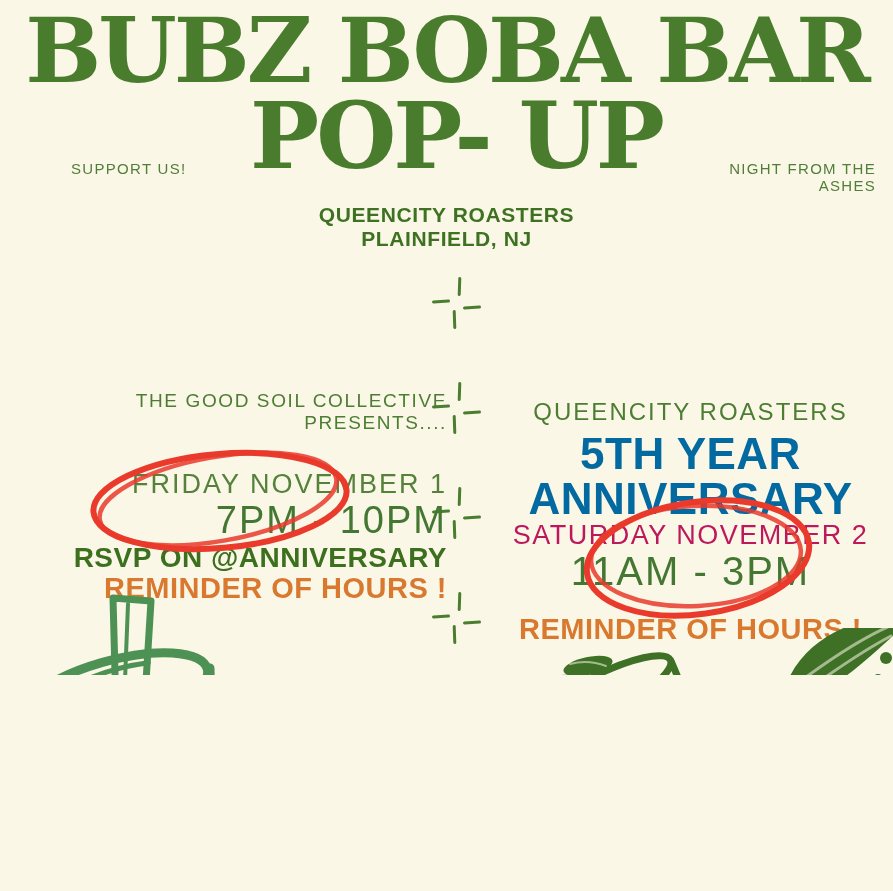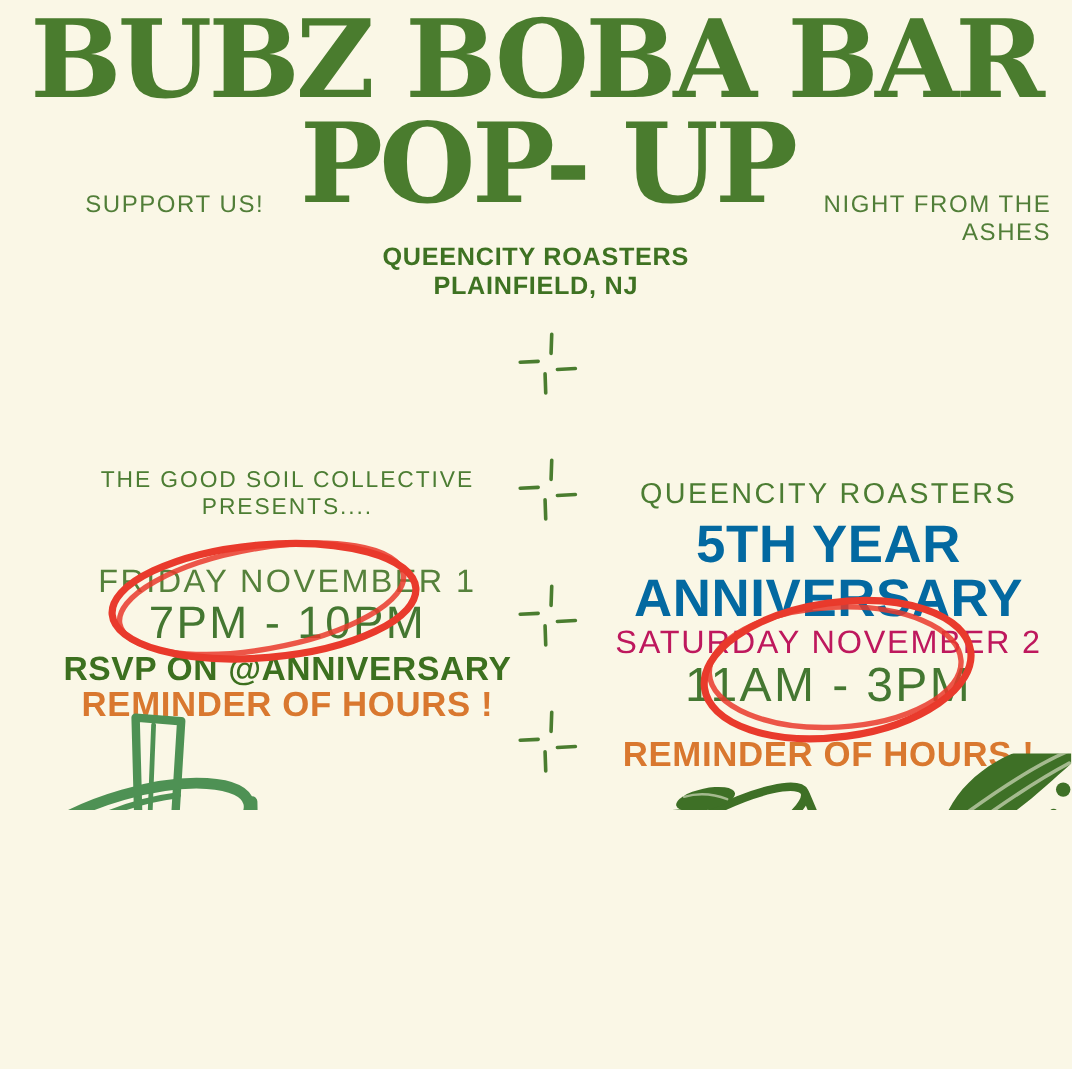--- a/index.html
+++ b/index.html
@@ -7,36 +7,36 @@
           font-family:"Liberation Sans",sans-serif;}
   .abs{position:absolute;}
   .ctr{text-align:center;}
 
   
   .title{left:0;top:8px;width:893px;text-align:center;
          font-family:"DejaVu Serif","Liberation Serif",serif;
          color:#4A7C2E;font-weight:700;line-height:.94;letter-spacing:-3px;}
   .title .l1{font-size:90px;}
   .title .l2{font-size:92px;margin-left:19px;}
-  .side-note{top:160px;font-size:20px;letter-spacing:1.3px;color:#517E38;font-weight:500;}
+  .side-note{top:160px;font-size:15px;letter-spacing:1.3px;color:#517E38;font-weight:500;}
   .note-left{left:71px;}
   .note-right{left:676px;width:200px;text-align:right;}
   .venue{left:0;top:203px;width:893px;text-align:center;color:#3E7222;
          font-weight:700;font-size:21px;letter-spacing:.6px;line-height:1.13;}
 
   
   .cross{position:absolute;width:50px;height:52px;pointer-events:none;}
   .cross i{position:absolute;background:#4A7D2F;border-radius:2px;display:block;}
   .cross .n{left:26px;top:0;width:3px;height:19px;transform:rotate(2deg);}
   .cross .s{left:21px;bottom:0;width:3px;height:19px;transform:rotate(-2deg);}
   .cross .w{left:0;top:23px;width:18px;height:3px;transform:rotate(-3deg);}
   .cross .e{left:31px;top:29px;width:18px;height:3px;transform:rotate(-3deg);}
 
   
-  .lcol{left:16px;width:447px;text-align:center;}
+  .lcol{left:0;width:447px;text-align:right;}
   .l-kicker{top:390px;font-size:19px;letter-spacing:1.6px;color:#4C7D33;}
   .l-title{top:413px;font-size:46px;font-weight:700;color:#3C701F;letter-spacing:-.5px;}
   .l-date{top:469px;font-size:27px;letter-spacing:2px;color:#55813B;}
   .l-time{top:499px;font-size:38px;letter-spacing:2px;color:#447731;}
   .l-rsvp{top:542px;font-size:28px;font-weight:700;color:#3C701F;letter-spacing:.5px;}
   .l-rem{top:572px;font-size:29px;font-weight:700;color:#D9782F;letter-spacing:.5px;}
 
   
   .rcol{left:488px;width:405px;text-align:center;}
   .r-kicker{top:398px;font-size:24px;letter-spacing:2px;color:#4C7D33;}

